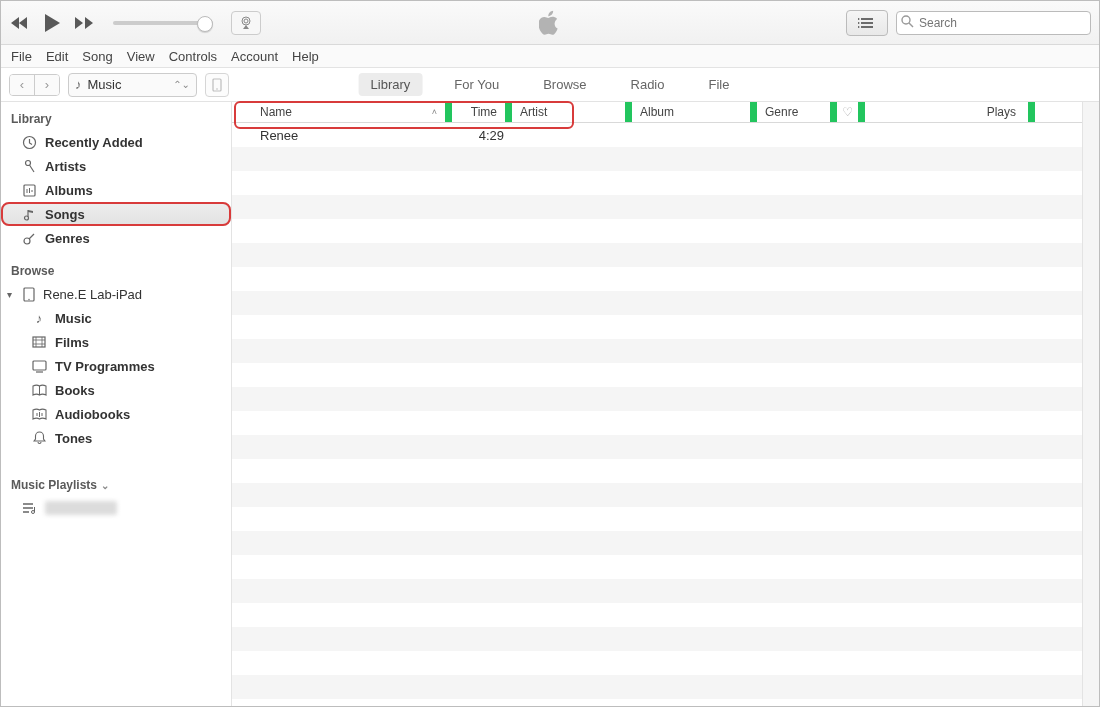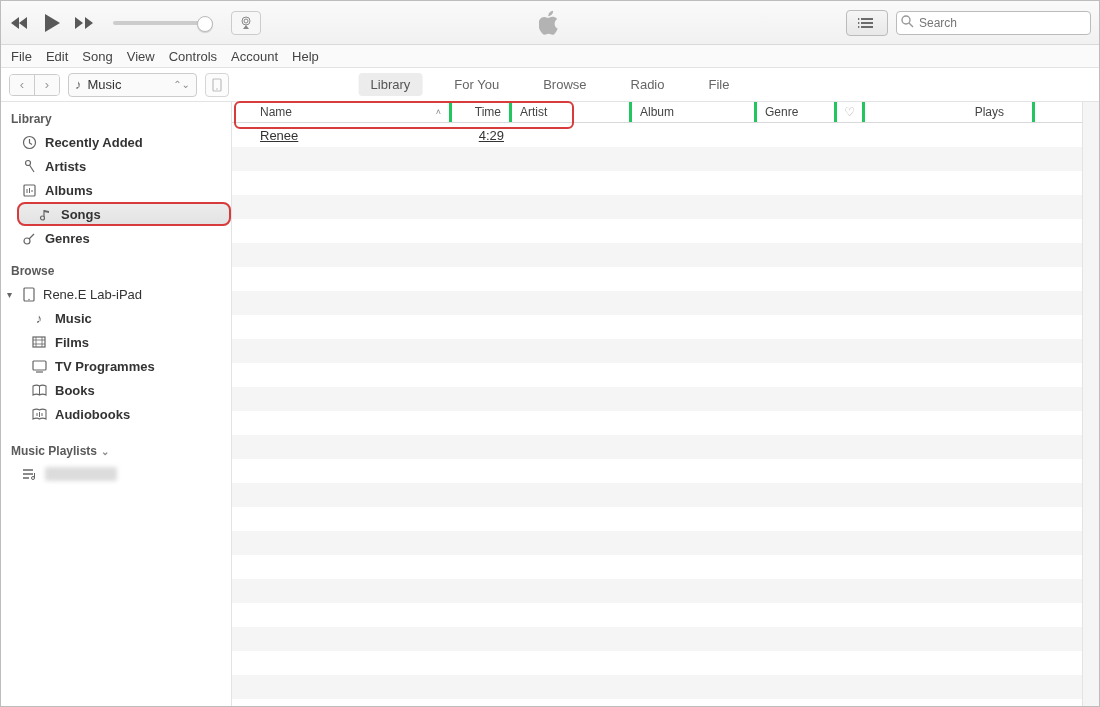--- a/index.html
+++ b/index.html
@@ -40,41 +40,41 @@
 
 
 .body{display:flex;height:calc(707px - 38px - 22px - 34px - 2px);}
 .sidebar{width:230px;border-right:1px solid #e3e3e3;overflow:auto;padding-top:6px;}
 .sb-header{font-size:12px;font-weight:600;color:#5a5a5a;padding:4px 10px;display:flex;align-items:center;}
 .sb-header .chev{margin-left:4px;color:#888;font-size:10px;}
 .sb-item{height:24px;display:flex;align-items:center;padding:0 10px 0 18px;font-size:13px;color:#333;cursor:default;font-weight:bold;}
 .sb-item .ico{width:20px;display:flex;justify-content:center;color:#666;margin-right:6px;}
 .sb-item.indent{padding-left:28px;}
 .sb-item.selected{background:linear-gradient(#eeeeee,#e2e2e2);}
-.sb-item.hl{outline:2px solid #d83b3b;outline-offset:-2px;border-radius:8px;margin-left:16px;}
+.sb-item.hl{outline:2px solid #d83b3b;outline-offset:-2px;border-radius:8px;}
 .device-row{display:flex;align-items:center;padding:0 10px 0 6px;height:24px;font-size:13px;color:#333;}
 .device-row .tri{width:10px;color:#666;font-size:10px;margin-right:2px;}
 .device-row .ico{width:20px;display:flex;justify-content:center;color:#666;margin-right:4px;}
 .blurred{display:inline-block;width:72px;height:14px;background:#dcdcdc;filter:blur(2px);border-radius:2px;}
 
 
 .content{flex:1;display:flex;flex-direction:column;position:relative;}
 .thead{height:20px;background:#fff;border-bottom:1px solid #d9d9d9;display:flex;font-size:12px;color:#444;}
-.th{border-right:3px solid #22c55e;padding:0 8px;display:flex;align-items:center;box-sizing:border-box;position:relative;}
+.th{border-right:7px solid #22c55e;padding:0 8px;display:flex;align-items:center;box-sizing:border-box;position:relative;}
 .th .sort{margin-left:auto;color:#8a8a8a;font-size:9px;}
 .col-name{width:220px;padding-left:28px;}
 .col-time{width:60px;justify-content:flex-end;}
 .col-artist{width:120px;}
 .col-album{width:125px;}
 .col-genre{width:80px;}
 .col-love{width:28px;justify-content:center;}
-.col-plays{width:170px;justify-content:flex-end;padding-right:28px;}
+.col-plays{width:170px;justify-content:flex-end;padding-right:12px;}
 
 .rows{flex:1;overflow:auto;background:repeating-linear-gradient(#ffffff 0 24px,#f5f5f5 24px 48px);}
-.row{height:24px;display:flex;align-items:center;font-size:13px;color:#333;text-decoration:underline;}
+.row{height:24px;display:flex;align-items:center;font-size:13px;color:#333;}
 .cell{padding:0 8px;box-sizing:border-box;}
 .row .col-name{padding-left:28px;}
 .row .col-time{text-align:right;justify-content:flex-end;display:flex;}
 .row-hl-box{position:absolute;border:2px solid #d83b3b;border-radius:6px;pointer-events:none;}
 .scrollbar{position:absolute;right:0;top:0;width:16px;height:100%;background:#f5f5f5;border-left:1px solid #e3e3e3;}
 
 svg{display:block;}
 </style>
 </head>
 <body>
@@ -274,22 +274,31 @@
         </div>
       <div class="sb-item indent">
           <span class="ico">
             <svg width="15" height="13" viewBox="0 0 15 13">
               <path d="M1 2c2-1 5-1 6.5 0C9 1 12 1 14 2v9c-2-1-5-1-6.5 0C6 10 3 10 1 11V2z" fill="none" stroke="#666" stroke-width="1.1"></path>
               <path d="M5 5v3M7.5 4v5M10 5v3" stroke="#666" stroke-width="1"></path>
             </svg>
           </span>
           <span>Audiobooks</span>
         </div>
-
-      <div class="sb-header" style="margin-top:14px">
+      <div class="sb-item indent">
+          <span class="ico">
+            <svg width="13" height="14" viewBox="0 0 13 14">
+              <path d="M6.5 1c2.5 0 4 2 4 4v3l1.5 2h-11L2.5 8V5c0-2 1.5-4 4-4z" fill="none" stroke="#666" stroke-width="1.1"></path>
+              <path d="M5 11a1.5 1.5 0 003 0" fill="none" stroke="#666" stroke-width="1.1"></path>
+            </svg>
+          </span>
+          <span>Tones</span>
+        </div>
+
+      <div class="sb-header" style="margin-top:24px">
         <span>Music Playlists</span>
           <span class="chev">⌄</span>
       </div>
       <div class="sb-item">
           <span class="ico">
             <svg width="15" height="13" viewBox="0 0 15 13">
               <path d="M1 2h10M1 6h10M1 10h6" stroke="#666" stroke-width="1.3"></path>
               <circle cx="11" cy="10" r="1.5" fill="none" stroke="#666"></circle>
               <line x1="12.5" y1="10" x2="12.5" y2="5" stroke="#666"></line>
             </svg>

